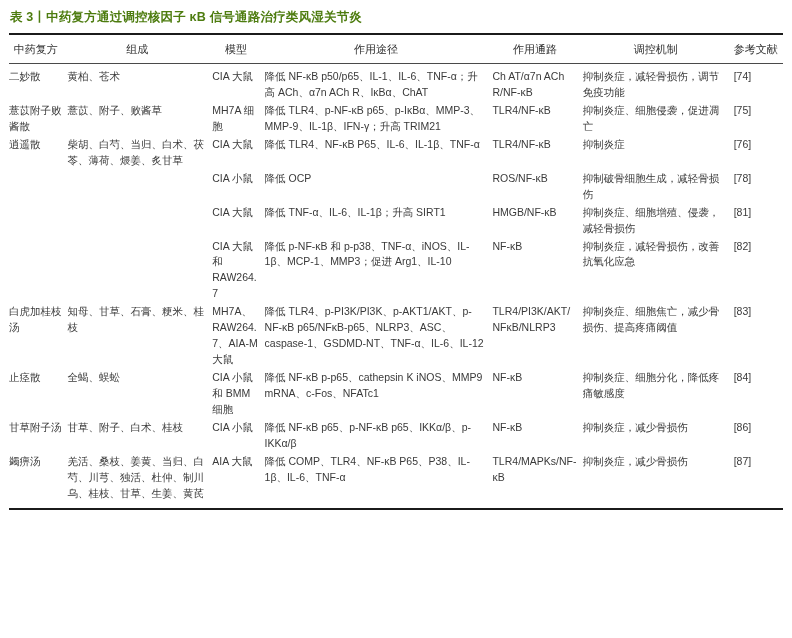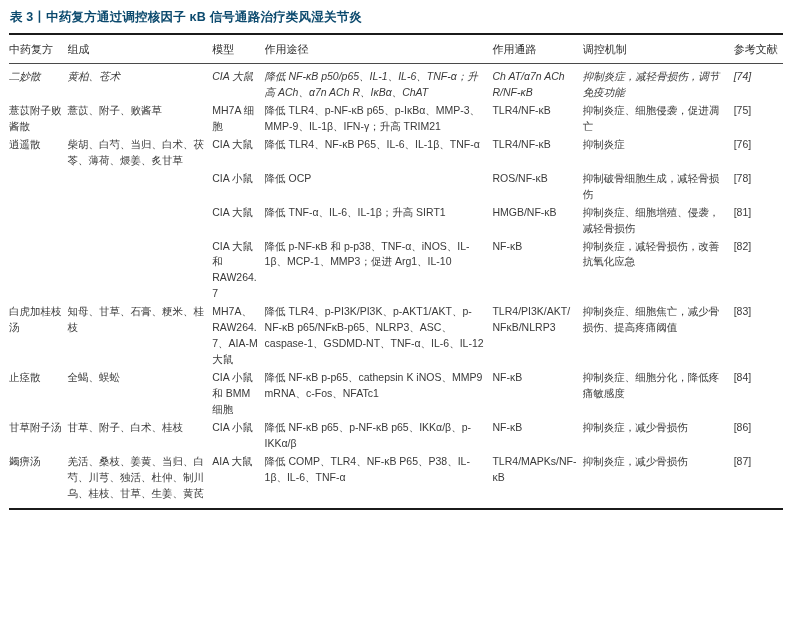--- a/index.html
+++ b/index.html
@@ -4,47 +4,47 @@
 <style>
   * { margin: 0; padding: 0; box-sizing: border-box; }
   html, body { background: #ffffff; }
   body {
     width: 792px; height: 638px; overflow: hidden;
     font-family: "Liberation Sans", "DejaVu Sans", sans-serif;
     color: #3a3a3a;
   }
   .page { padding: 7px 9px 0 9px; }
   .table-title {
-    font-size: 12.5px; font-weight: bold; color: #0c4a6e;
+    font-size: 12.5px; font-weight: bold; color: #4d7c0f;
     padding: 2px 0 7px 1px; letter-spacing: 0.2px;
   }
   table.main-table {
     width: 100%; border-collapse: collapse; table-layout: fixed;
     border-top: 2.5px solid #1b1b1b;
     border-bottom: 2.5px solid #1b1b1b;
   }
   col.c-formula { width: 57px; }
   col.c-composition { width: 141px; }
   col.c-model { width: 51px; }
   col.c-actions { width: 222px; }
   col.c-pathway { width: 88px; }
   col.c-mechanism { width: 147px; }
   col.c-ref { width: 48px; }
   th {
-    text-align: left; font-weight: normal; color: #2e2e2e;
+    text-align: center; font-weight: normal; color: #2e2e2e;
     font-size: 11px; padding: 7px 5px 6px 0;
     border-bottom: 1.2px solid #4a4a4a;
     white-space: nowrap; overflow: hidden;
   }
   td {
     vertical-align: top; font-size: 10.5px; line-height: 1.52;
     padding: 1px 6px 1px 0; color: #3a3a3a;
     word-break: break-word;
   }
-  tbody tr:first-child td { padding-top: 5px; font-style: italic; }
+  tbody tr:first-child td { padding-top: 5px; }
   tbody tr:last-child td { padding-bottom: 6px; }
 </style>
 </head>
 <body>
 
 <div class="page">
   <div class="table-title">表 3丨中药复方通过调控核因子 κB 信号通路治疗类风湿关节炎</div>
 
   <table class="main-table">
     <colgroup>

